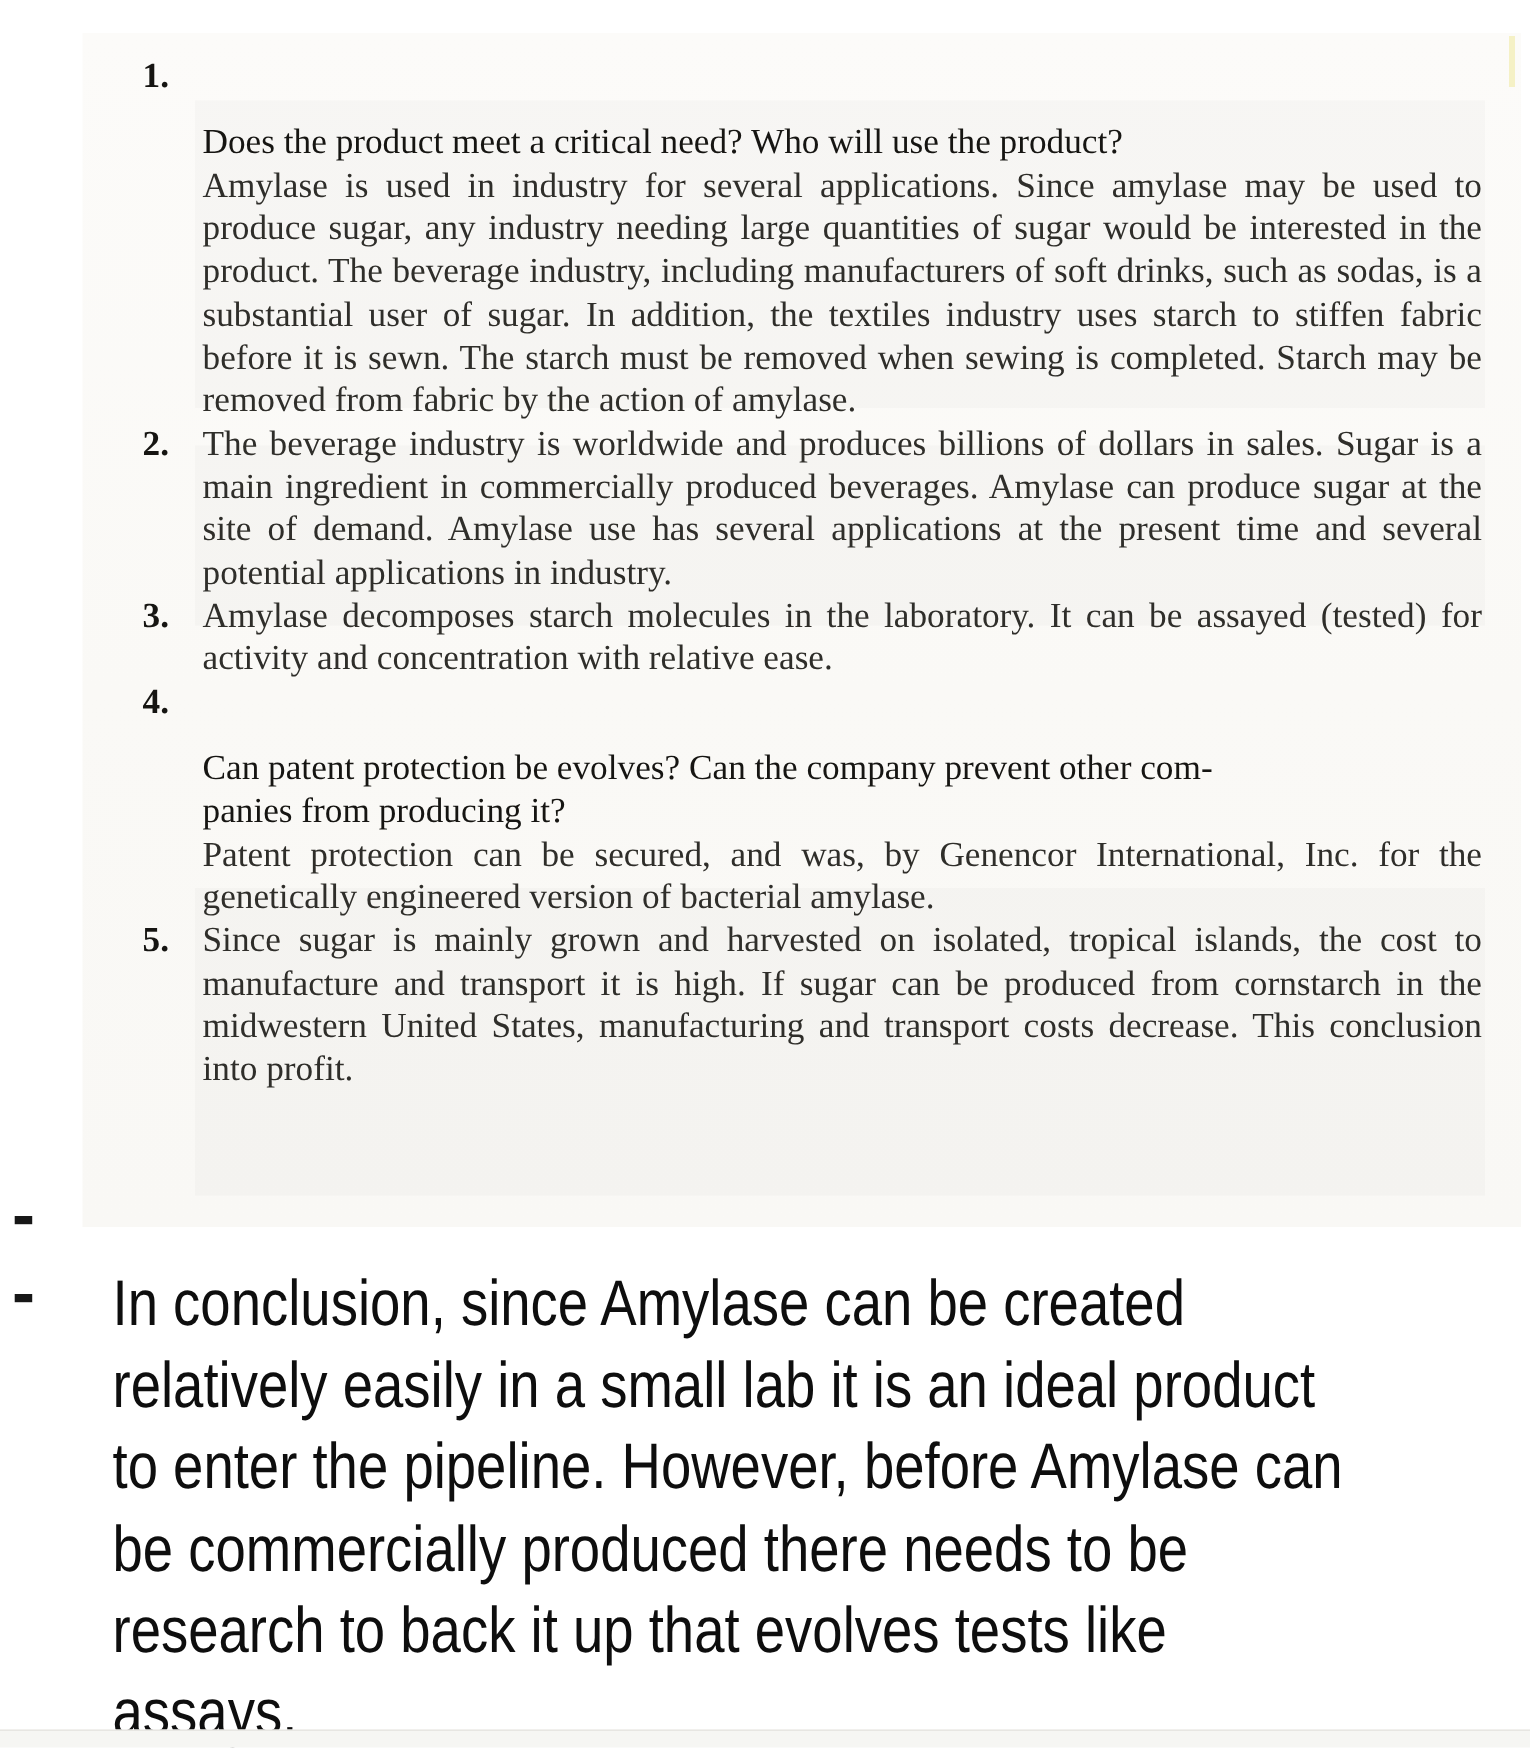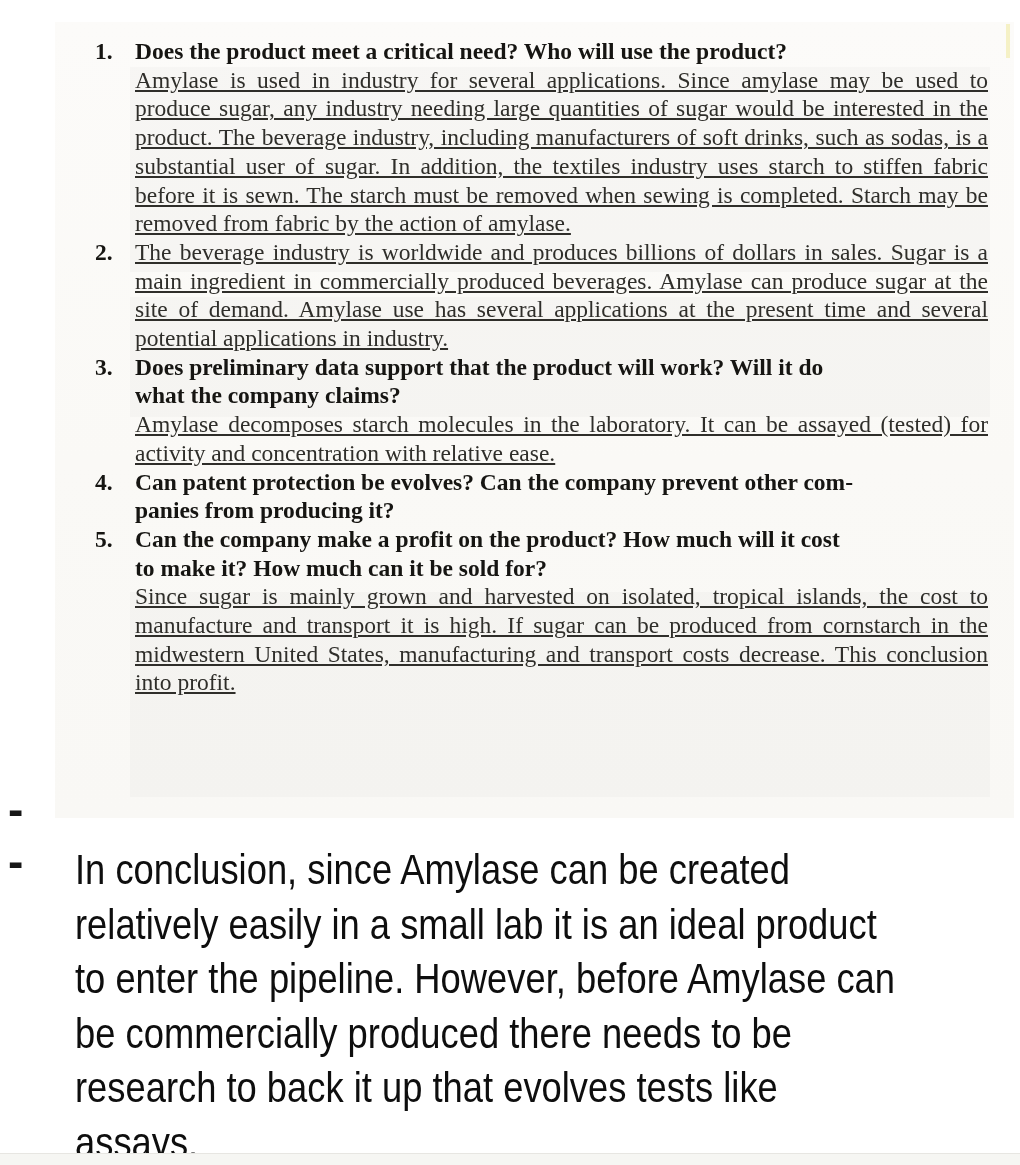--- a/index.html
+++ b/index.html
@@ -43,28 +43,28 @@
   }
   .qitem{display:flex;margin:0;padding:0;}
   .qnum{
     flex:none;
     width:40px;
     font-weight:700;
     color:#161512;
   }
   .qcontent{flex:1;min-width:0;}
   .qheading{
-    font-weight:700;
+    font-weight:400;
     color:#161512;
     white-space:pre-line;
+    margin-top:44px;
   }
   .qtext{
     text-align:justify;
     color:#2f2e2a;
-    text-decoration:underline;
   }
 
   
   .dash{
     position:absolute;
     left:8px;
     font-family:"Liberation Sans", sans-serif;
     font-weight:700;
     font-size:46px;
     line-height:1;
@@ -120,39 +120,36 @@
       <li class="qitem">
         <span class="qnum">2.</span>
         <div class="qcontent">
           <div class="qtext">The beverage industry is worldwide and produces billions of dollars in sales. Sugar is a main ingredient in commercially produced beverages. Amylase can produce sugar at the site of demand. Amylase use has several applications at the present time and several potential applications in industry.</div>
         </div>
       </li>
 
       <li class="qitem">
         <span class="qnum">3.</span>
         <div class="qcontent">
-          <div class="qheading">Does preliminary data support that the product will work? Will it do
-what the company claims?</div>
           <div class="qtext">Amylase decomposes starch molecules in the laboratory. It can be assayed (tested) for activity and concentration with relative ease.</div>
         </div>
       </li>
 
       <li class="qitem">
         <span class="qnum">4.</span>
         <div class="qcontent">
           <div class="qheading">Can patent protection be evolves? Can the company prevent other com-
 panies from producing it?</div>
+          <div class="qtext">Patent protection can be secured, and was, by Genencor International, Inc. for the genetically engineered version of bacterial amylase.</div>
         </div>
       </li>
 
       <li class="qitem">
         <span class="qnum">5.</span>
         <div class="qcontent">
-          <div class="qheading">Can the company make a profit on the product? How much will it cost
-to make it? How much can it be sold for?</div>
           <div class="qtext">Since sugar is mainly grown and harvested on isolated, tropical islands, the cost to manufacture and transport it is high. If sugar can be produced from cornstarch in the midwestern United States, manufacturing and transport costs decrease. This conclusion into profit.</div>
         </div>
       </li>
 
     </ol>
   </section>
 
   <div class="dash dash1">-</div>
   <div class="dash dash2">-</div>
 

